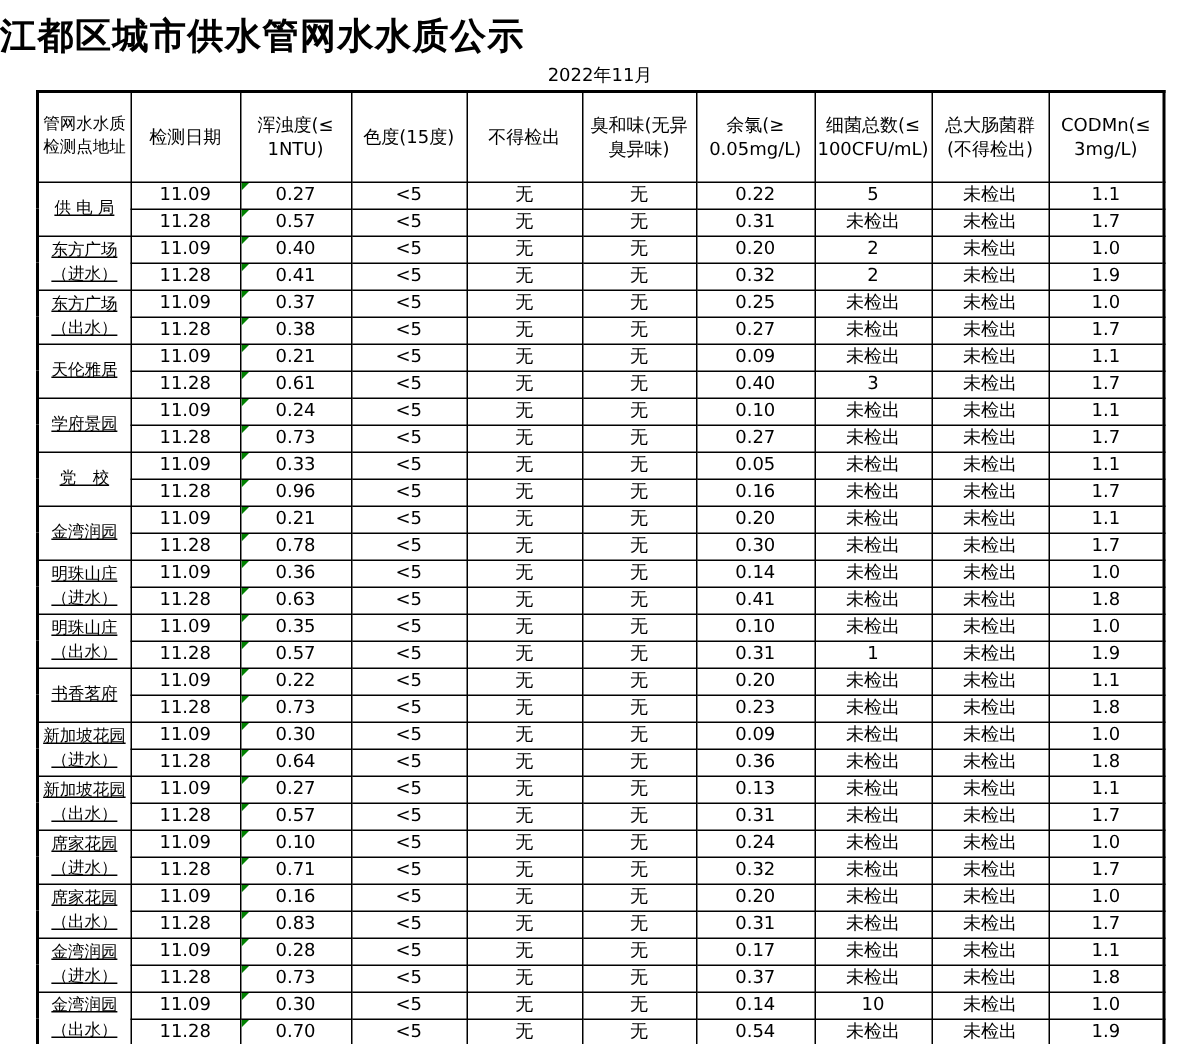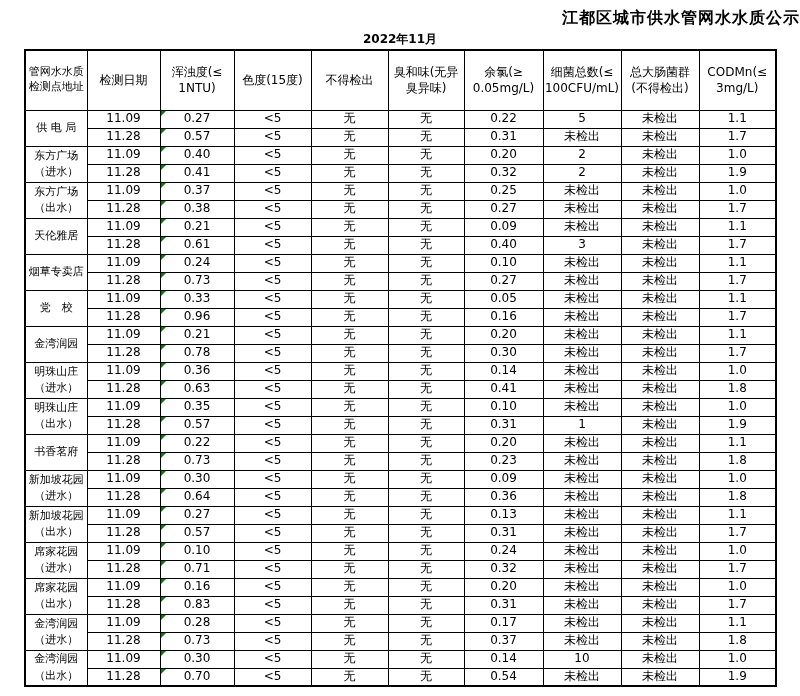--- a/index.html
+++ b/index.html
@@ -1,27 +1,27 @@
 <!DOCTYPE html>
 <html style="--flag: #008000;"><head>
 <meta charset="utf-8">
 <style>
   html,body { margin:0; padding:0; background:#ffffff; }
   body { width:800px; height:696px; font-family:"DejaVu Sans", sans-serif; color:#000; }
   .page { position:relative; width:800px; height:696px; overflow:hidden; }
-  .title { margin:0; padding-top:8px; text-align:right; font-size:16px; font-weight:bold; letter-spacing:1px; }
-  .subtitle { margin:2px 0 0 0; text-align:center; font-size:12px;font-weight:bold; }
+  .title { margin:0; padding-top:8px; text-align:left; font-size:24px; font-weight:bold; letter-spacing:1px; }
+  .subtitle { margin:2px 0 0 0; text-align:center; font-size:12px; }
   table.wq { border-collapse:collapse; table-layout:fixed; margin:1px 0 0 24px; width:751px; border:2px solid #000; }
   .wq th, .wq td { border:1px solid #000; text-align:center; vertical-align:middle; padding:0; position:relative; overflow:hidden; }
   .wq thead tr { height:60px; }
   .wq tbody tr { height:18px; }
   .wq th { font-size:12px; font-weight:normal; white-space:pre-line; line-height:1.35; }
   .wq th.c0 { font-size:11px; }
   .wq td { font-size:12px; line-height:1.1; }
-  .wq td.loc { font-size:11px; white-space:pre-line; line-height:1.5; }
+  .wq td.loc { font-size:11px; white-space:pre-line; line-height:1.5;text-decoration:underline; }
   .tri { position:absolute; top:0; left:0; width:0; height:0;
          border-top:5px solid var(--flag,#008000); border-right:5px solid transparent; }
 </style>
 </head>
 <body>
 
 <div class="page">
   <h1 class="title">江都区城市供水管网水水质公示</h1>
   <div class="subtitle">2022年11月</div>
 
@@ -148,21 +148,21 @@
           <td>0.61<span class="tri"></span></td>
           <td>&lt;5</td>
           <td>无</td>
           <td>无</td>
           <td>0.40</td>
           <td>3</td>
           <td>未检出</td>
           <td>1.7</td>
         </tr>
         <tr>
-          <td rowspan="2" class="loc">烟草专卖店</td>
+          <td rowspan="2" class="loc">学府景园</td>
           <td>11.09</td>
           <td>0.24<span class="tri"></span></td>
           <td>&lt;5</td>
           <td>无</td>
           <td>无</td>
           <td>0.10</td>
           <td>未检出</td>
           <td>未检出</td>
           <td>1.1</td>
         </tr>

